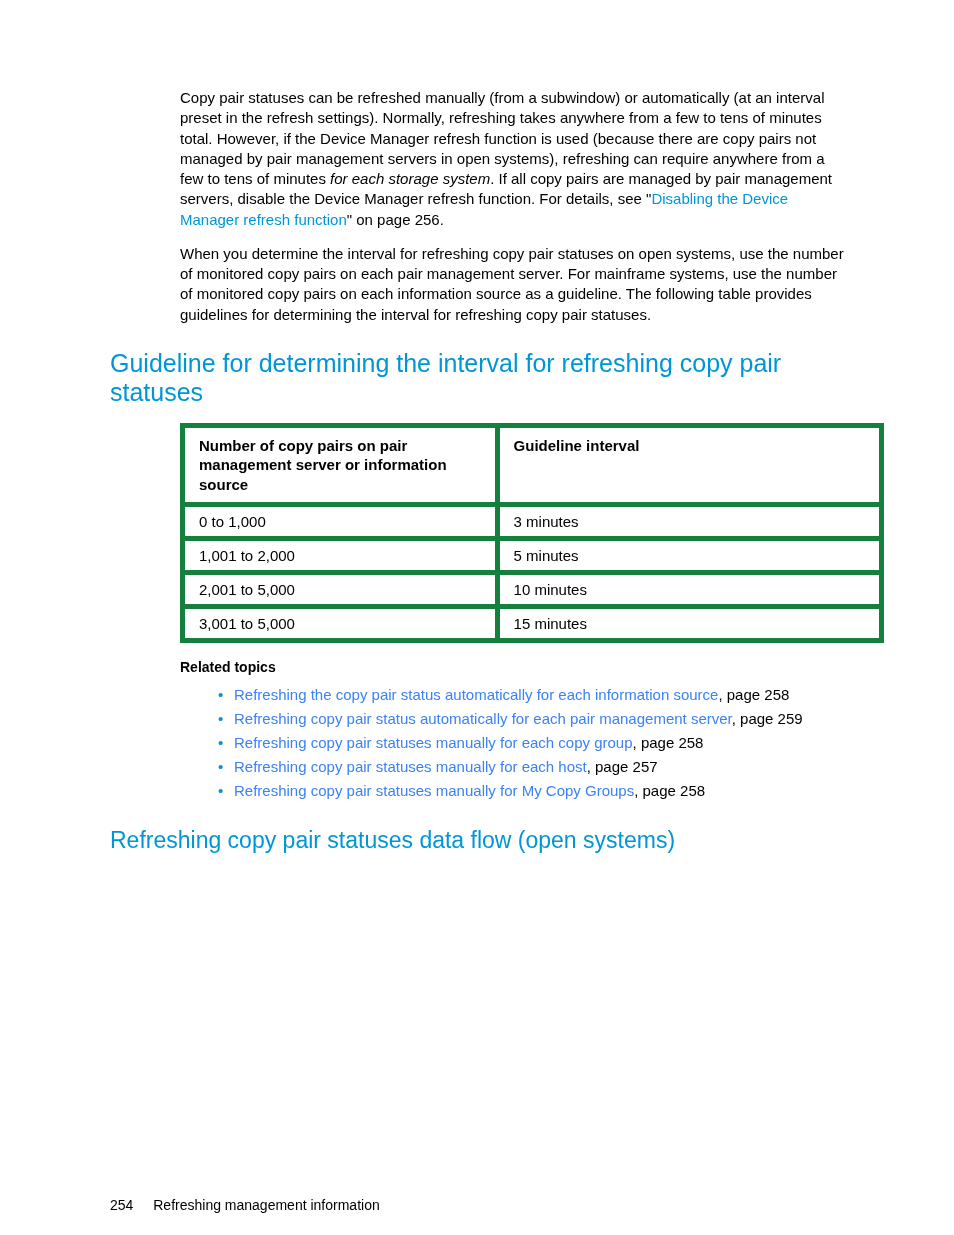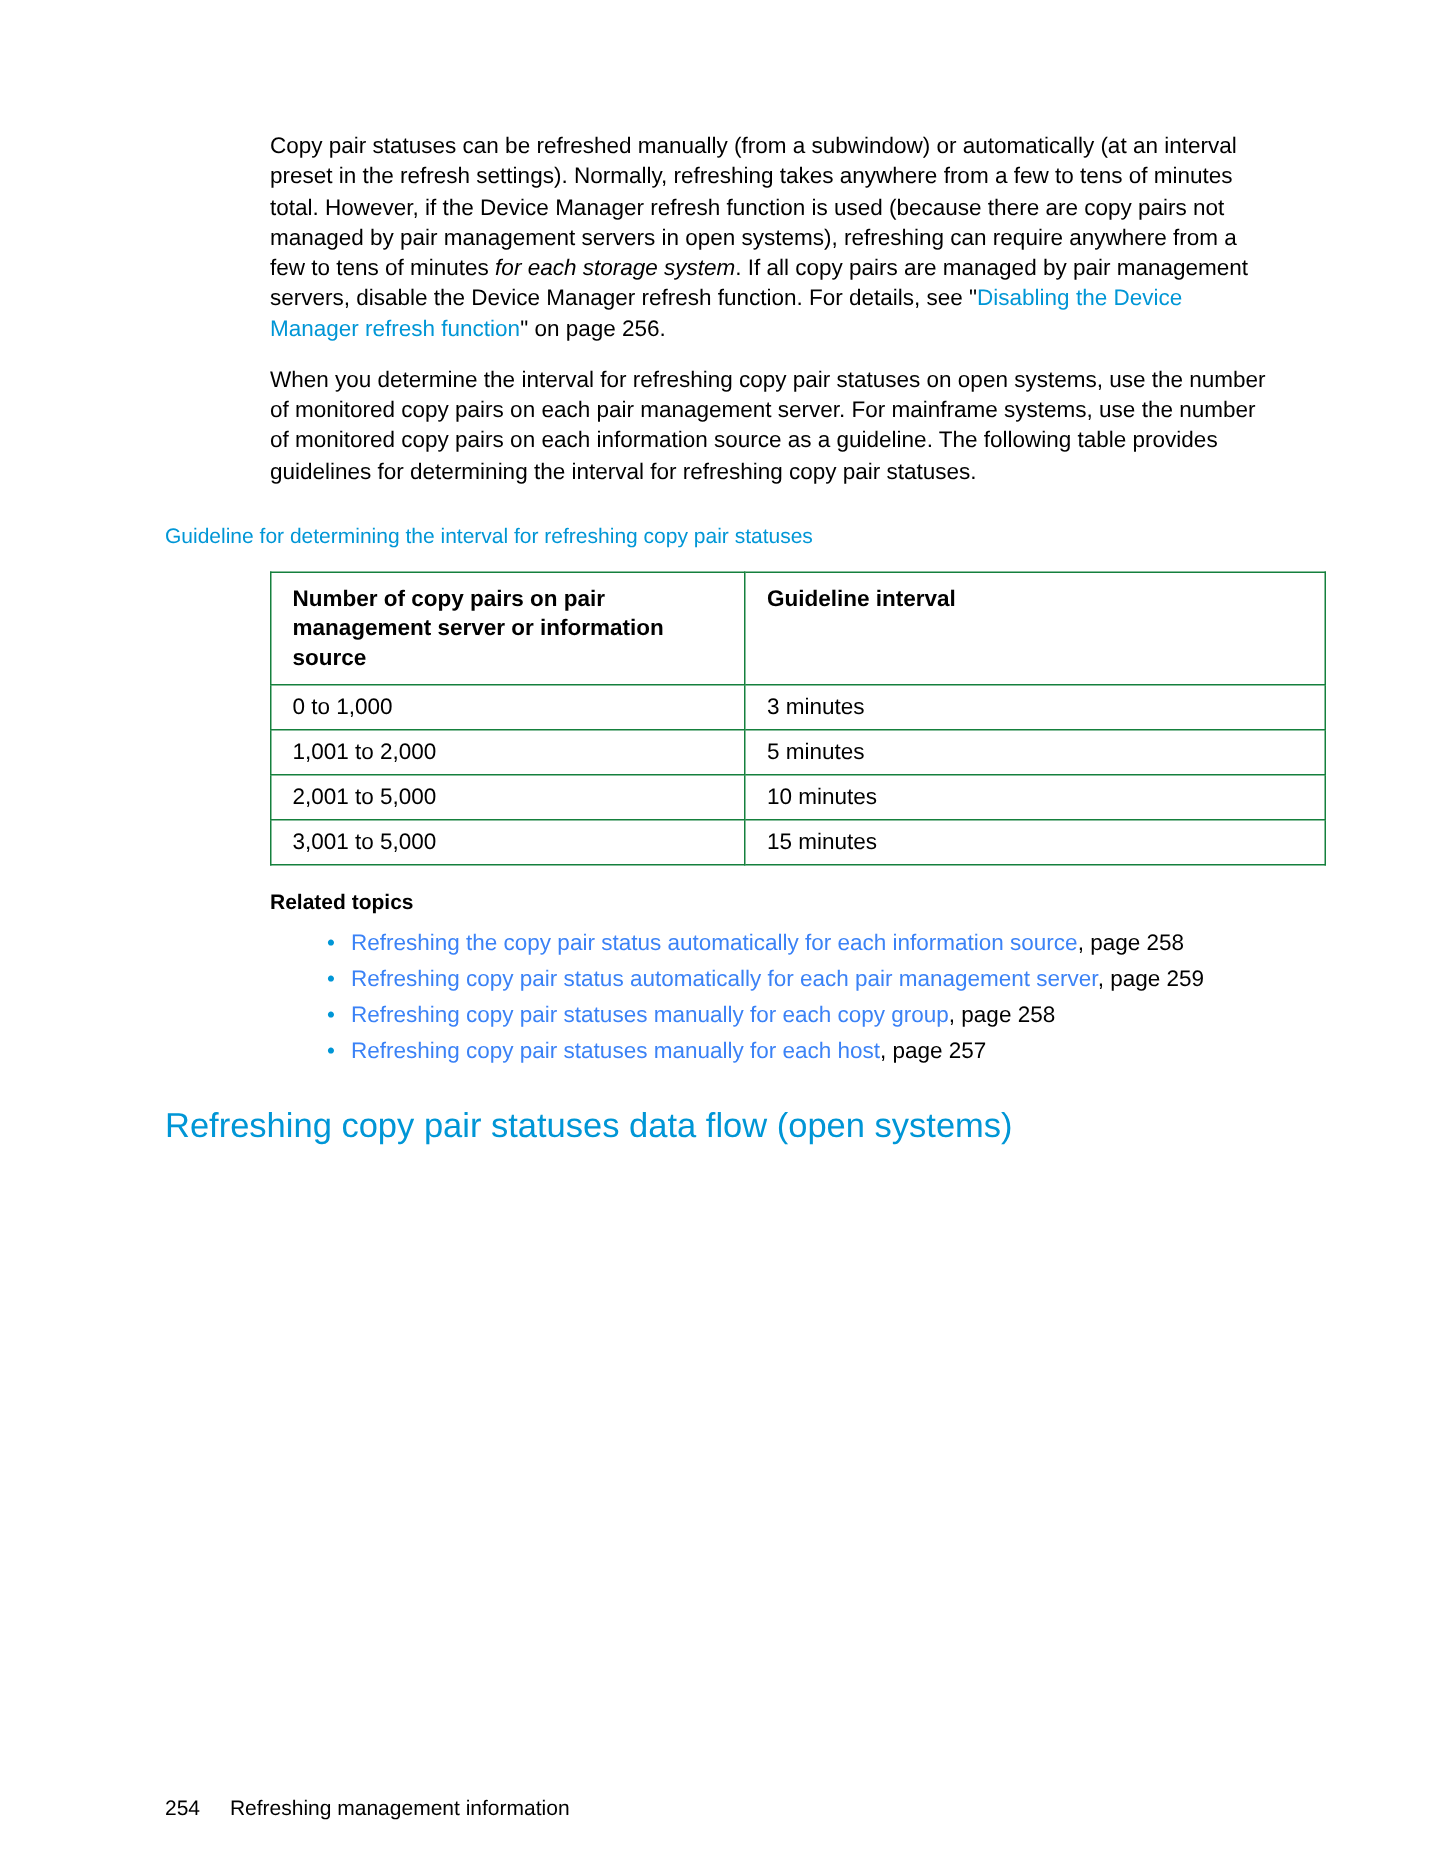--- a/index.html
+++ b/index.html
@@ -26,35 +26,35 @@
   }
   .body-text .italic {
     font-style: italic;
   }
   .body-text .bluelink {
     color: #0096d6;
   }
   h2.section-heading {
     font-family: Arial, Helvetica, sans-serif;
     font-weight: 400;
-    font-size: 14px;
+    font-size: 25px;
     color: #0096d6;
     margin: 24px 0 16px 0;
   }
   h2.section-heading.big {
     font-size: 23px;
   }
   table.guide {
     border-collapse: collapse;
     width: 704px;
     margin-left: 70px;
     margin-bottom: 16px;
   }
   table.guide th, table.guide td {
-    border: 1px solid #15803d;
+    border: 5px solid #15803d;
     text-align: left;
     vertical-align: top;
     font-size: 15px;
   }
   table.guide th {
     font-weight: bold;
     padding: 8px 14px 8px 14px;
     line-height: 1.3;
   }
   table.guide td {
@@ -138,20 +138,21 @@
       </tr>
     </tbody>
   </table>
 
   <p class="related-heading">Related topics</p>
   <ul class="related">
     <li><span class="bluelink">Refreshing the copy pair status automatically for each information source</span><span>, page 258</span></li>
     <li><span class="bluelink">Refreshing copy pair status automatically for each pair management server</span><span>, page 259</span></li>
     <li><span class="bluelink">Refreshing copy pair statuses manually for each copy group</span><span>, page 258</span></li>
     <li><span class="bluelink">Refreshing copy pair statuses manually for each host</span><span>, page 257</span></li>
+    <li><span class="bluelink">Refreshing copy pair statuses manually for My Copy Groups</span><span>, page 258</span></li>
   </ul>
 
   <h2 class="section-heading big">Refreshing copy pair statuses data flow (open systems)</h2>
 
 
   <div class="footer">
     <span class="pnum">254</span>
     <span>Refreshing management information</span>
   </div>
 

